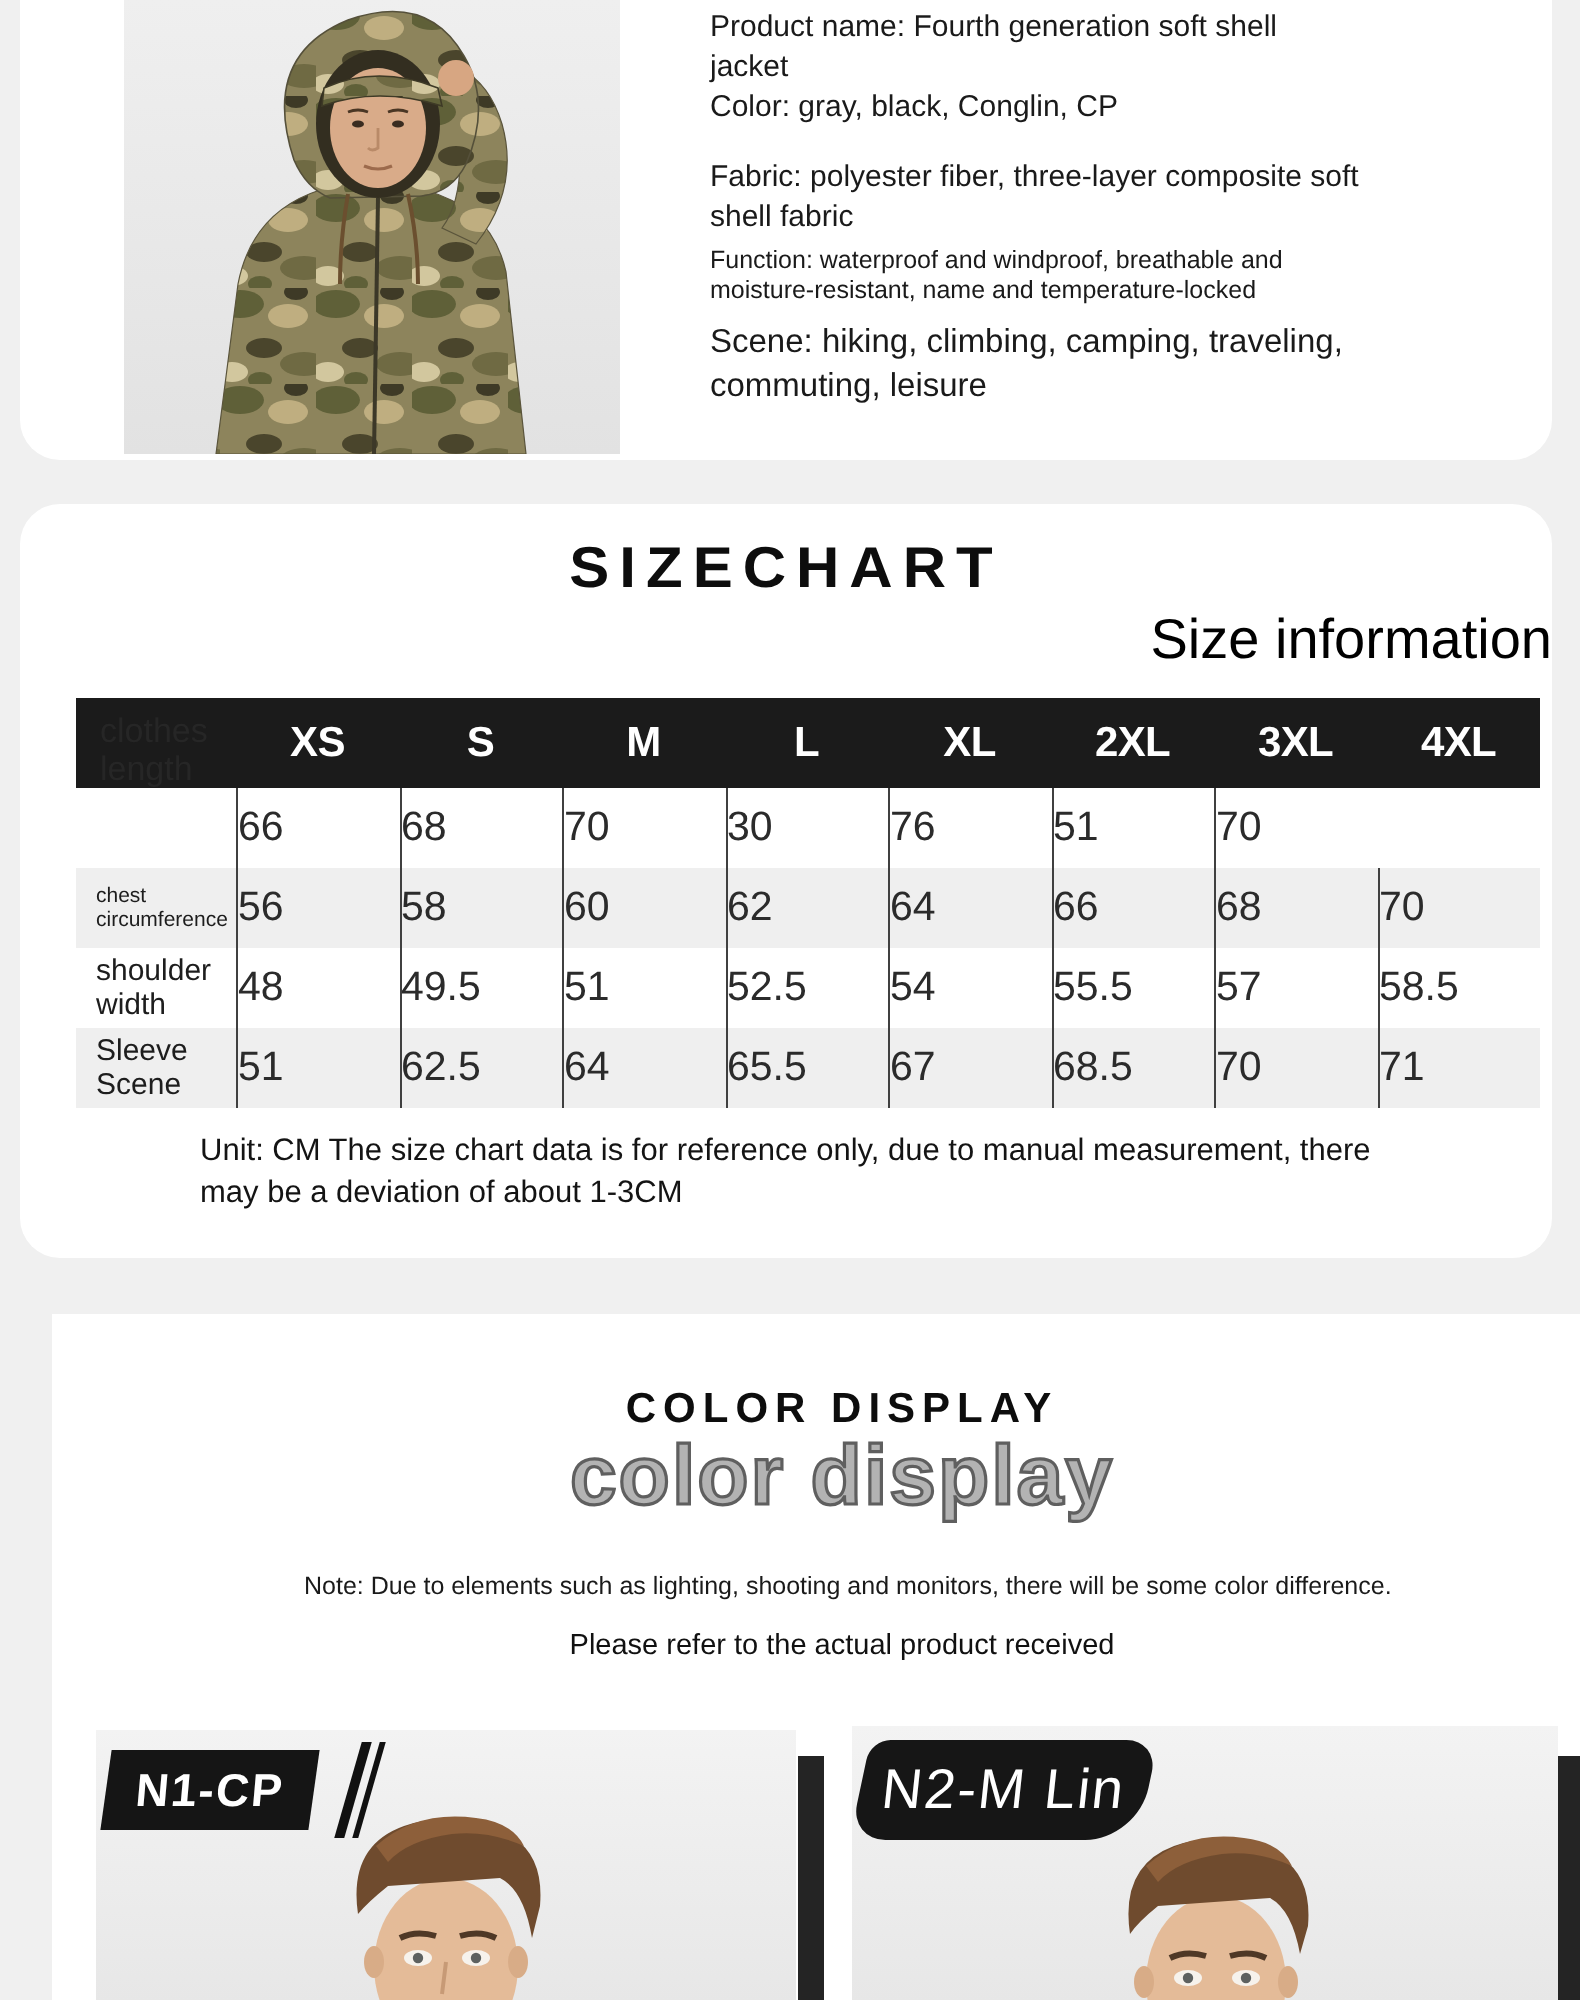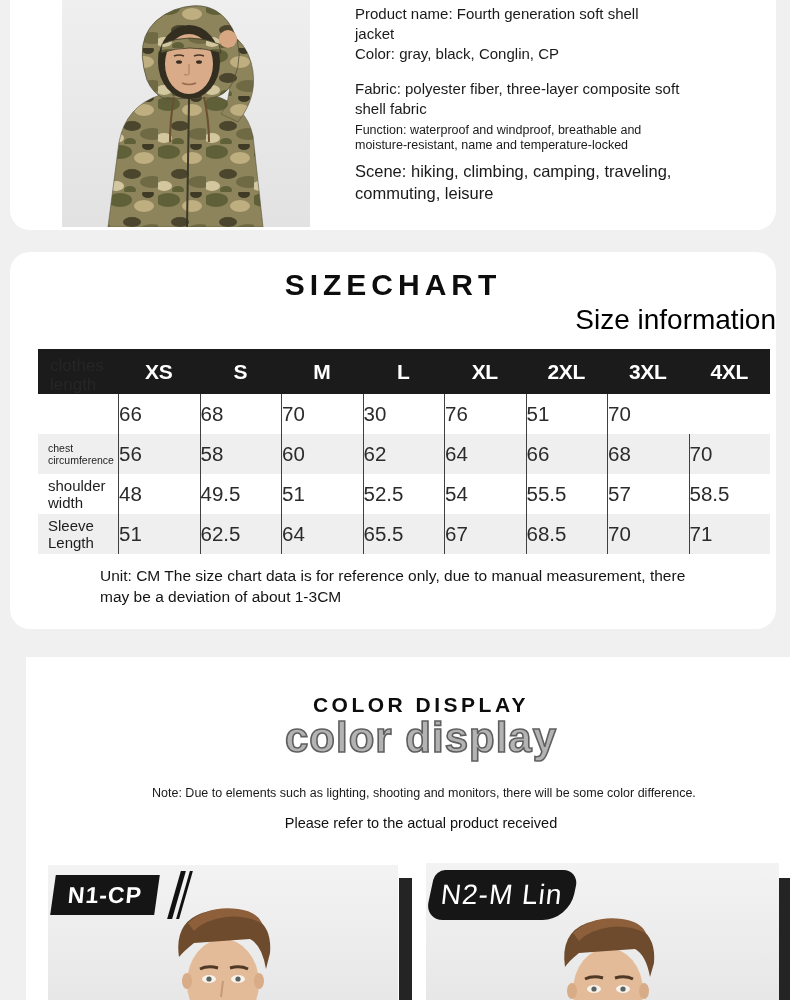--- a/index.html
+++ b/index.html
@@ -209,21 +209,21 @@
         <div class="num">48</div>
         <div class="num">49.5</div>
         <div class="num">51</div>
         <div class="num">52.5</div>
         <div class="num">54</div>
         <div class="num">55.5</div>
         <div class="num">57</div>
         <div class="num">58.5</div>
       </div>
       <div class="t-row alt">
-        <div class="rlabel mid">Sleeve Length</div>
+        <div class="rlabel mid">Sleeve Scene</div>
         <div class="num">51</div>
         <div class="num">62.5</div>
         <div class="num">64</div>
         <div class="num">65.5</div>
         <div class="num">67</div>
         <div class="num">68.5</div>
         <div class="num">70</div>
         <div class="num">71</div>
       </div>
     </div>

